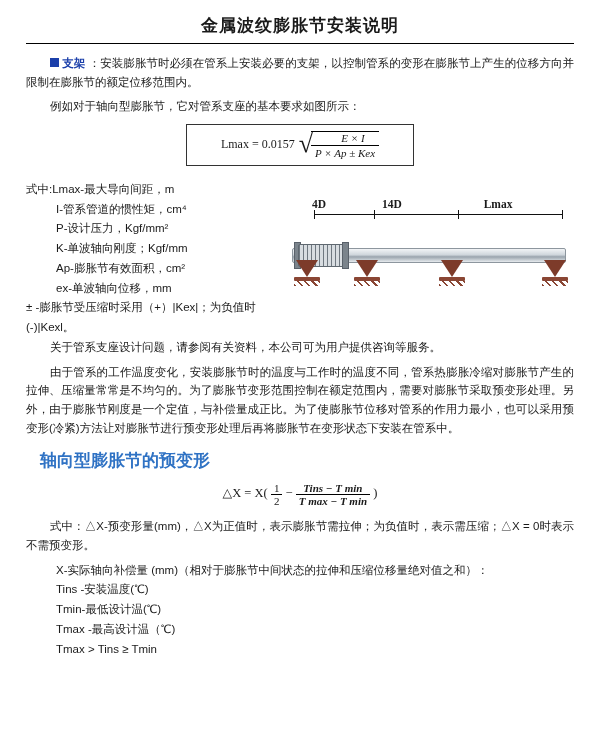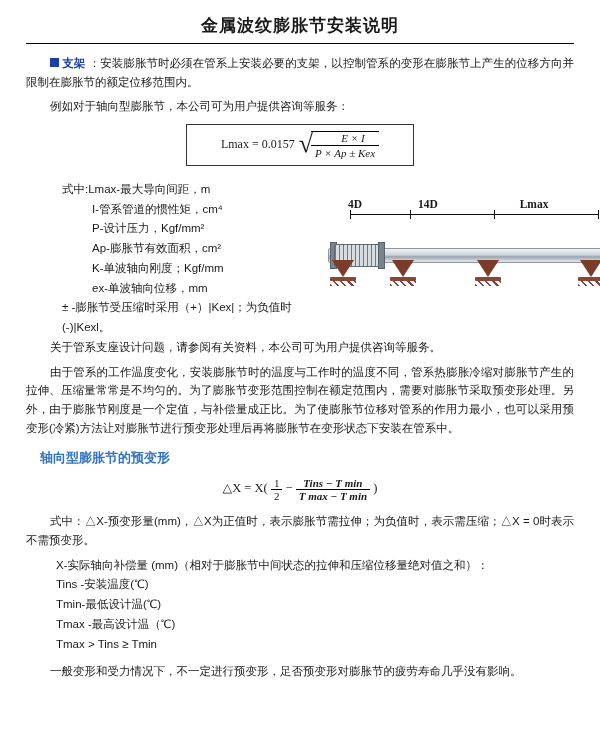--- a/index.html
+++ b/index.html
@@ -61,21 +61,21 @@
     width: 9px;
     height: 9px;
     background: #1b3faa;
     flex: 0 0 auto;
   }
   .inline-head {
     font-weight: bold;
     color: #1b3faa;
   }
   .sub-head {
-    font-size: 13px;
+    font-size: 17px;
     font-weight: bold;
     color: #2f72c4;
     margin: 12px 0 6px 14px;
   }
   .formula-box {
     margin: 8px auto 10px auto;
     width: 210px;
     border: 1px solid #333;
     padding: 6px 8px;
     font-family: "Liberation Serif", serif;
@@ -147,21 +147,20 @@
   .defline.first {
     margin-left: 0px;
   }
   .two-col {
     display: flex;
     align-items: flex-start;
     gap: 10px;
   }
   .two-col .left {
     flex: 0 0 248px;
-    margin-left: 36px;
   }
   .two-col .right {
     flex: 1 1 auto;
     padding-top: 22px;
   }
   
   .drawing {
     position: relative;
     width: 290px;
     height: 110px;
@@ -265,41 +264,41 @@
   <div class="title-rule"></div>
 
   <div class="body-wrap">
 
     <p class="para indent">
       <span class="sq"></span>
       <span class="inline-head">支架</span>
       ：<span>安装膨胀节时必须在管系上安装必要的支架，以控制管系的变形在膨胀节上产生的位移方向并限制在膨胀节的额定位移范围内。</span>
     </p>
 
-    <p class="para indent">例如对于轴向型膨胀节，本公司可为用户提供咨询等服务：</p>
+    <p class="para indent">例如对于轴向型膨胀节，它对管系支座的基本要求如图所示：</p>
 
     <div class="formula-box">
       <span>Lmax = 0.0157</span>
       <span class="radical">
         <span class="sign">√</span>
         <span class="frac">
           <span class="num">E × I</span>
           <span class="den">P × Ap ± Kex</span>
         </span>
       </span>
     </div>
 
     <div class="two-col">
       <div class="left">
         <div class="defs">
           <div class="defline first">式中:Lmax-最大导向间距，m</div>
           <div class="defline">I-管系管道的惯性矩，cm⁴</div>
           <div class="defline">P-设计压力，Kgf/mm²</div>
+          <div class="defline">K-单波轴向刚度；Kgf/mm</div>
           <div class="defline">Ap-膨胀节有效面积，cm²</div>
-          <div class="defline">K-单波轴向刚度；Kgf/mm</div>
           <div class="defline">ex-单波轴向位移，mm</div>
           <div class="defline first">± -膨胀节受压缩时采用（+）|Kex|；为负值时(-)|Kexl。</div>
         </div>
       </div>
 
       <div class="right">
         <div class="drawing">
           <div class="dim-row">
             <span class="d4">4D</span>
             <span class="d14">14D</span>
@@ -368,16 +367,15 @@
     <p class="para indent">式中：△X-预变形量(mm)，△X为正值时，表示膨胀节需拉伸；为负值时，表示需压缩；△X = 0时表示不需预变形。</p>
 
     <div class="defs" style="margin-top:6px">
       <div class="defline">X-实际轴向补偿量 (mm)（相对于膨胀节中间状态的拉伸和压缩位移量绝对值之和）：</div>
       <div class="defline">Tins -安装温度(℃)</div>
       <div class="defline">Tmin-最低设计温(℃)</div>
       <div class="defline">Tmax -最高设计温（℃)</div>
       <div class="defline">Tmax &gt; Tins ≥ Tmin</div>
     </div>
 
-    <p class="para indent" style="margin-top:8px">一般变形和受力情况下，不一定进行预变形，足否预变形对膨胀节的疲劳寿命几乎没有影响。</p>
 
   </div>
 </div>
 
 </body></html>

